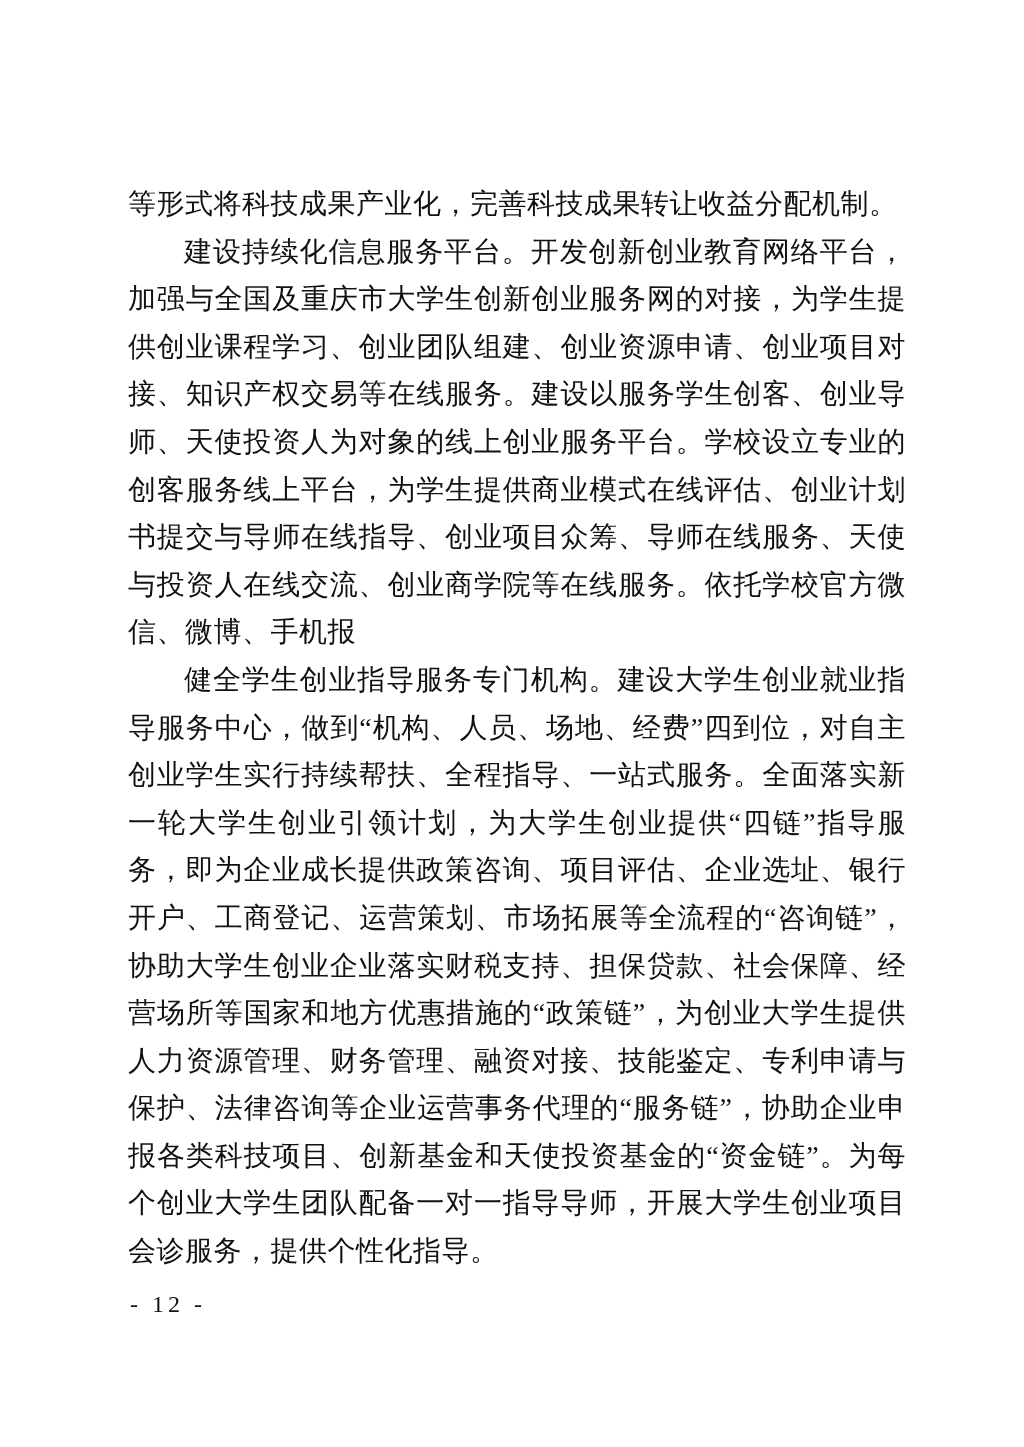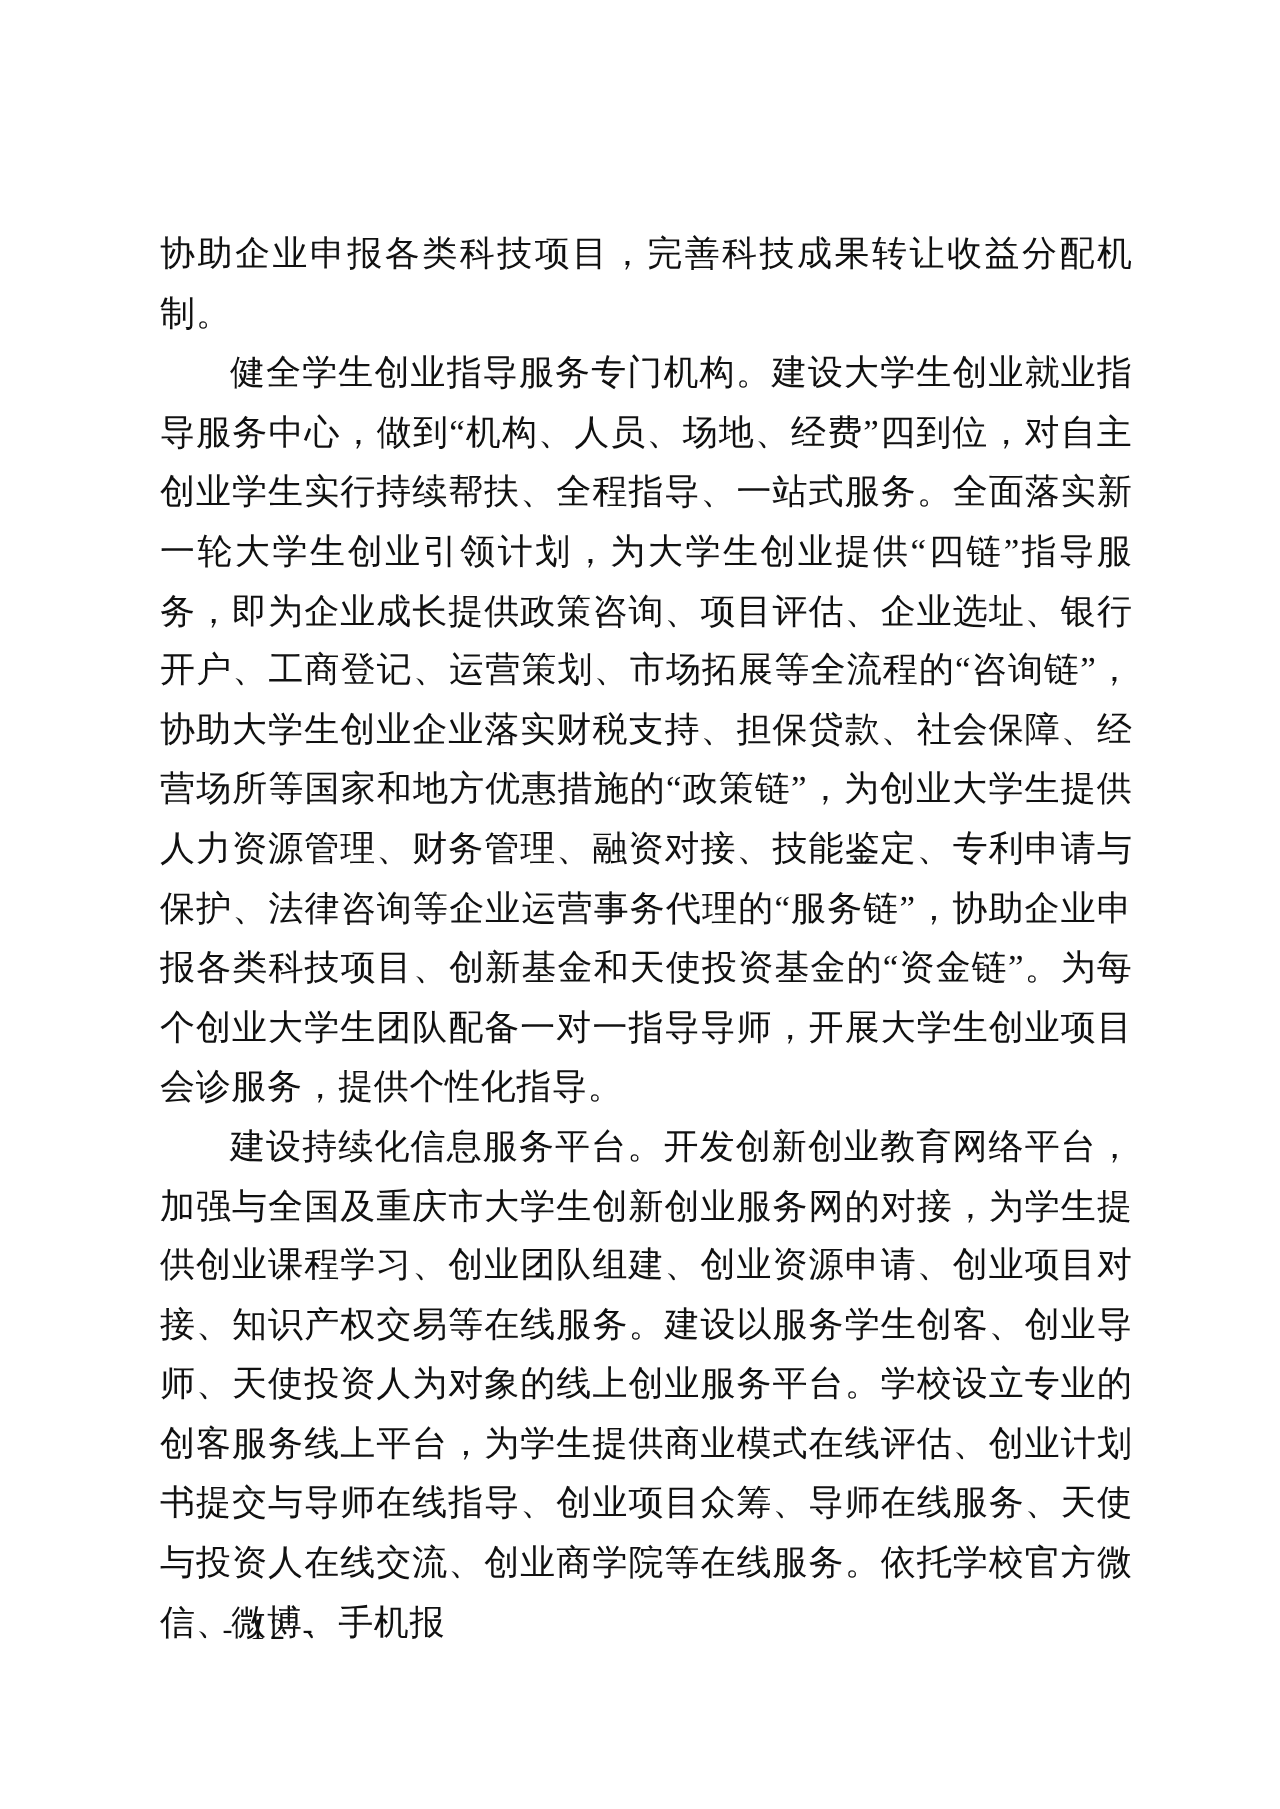--- a/index.html
+++ b/index.html
@@ -55,26 +55,25 @@
   }
   .page-number {
     position: absolute;
     left: 130px;
     top: 1288px;
     font-size: 24px;
     line-height: 32px;
     letter-spacing: 4px;
     font-family: "Liberation Serif", serif;
     color: #111111;
-    margin-left: 48px;
   }
 </style>
 </head>
 <body>
 
 <div class="page">
   <div class="content">
-    <p class="continuation-line">协助企业申报各类科技项目，完善科技成果转让收益分配机制。</p>
+    <p class="continuation-line">等形式将科技成果产业化，完善科技成果转让收益分配机制。</p>
+    <p class="body-paragraph">建设持续化信息服务平台。开发创新创业教育网络平台，加强与全国及重庆市大学生创新创业服务网的对接，为学生提供创业课程学习、创业团队组建、创业资源申请、创业项目对接、知识产权交易等在线服务。建设以服务学生创客、创业导师、天使投资人为对象的线上创业服务平台。学校设立专业的创客服务线上平台，为学生提供商业模式在线评估、创业计划书提交与导师在线指导、创业项目众筹、导师在线服务、天使与投资人在线交流、创业商学院等在线服务。依托学校官方微信、微博、手机报</p>
     <p class="body-paragraph">健全学生创业指导服务专门机构。建设大学生创业就业指导服务中心，做到“机构、人员、场地、经费”四到位，对自主创业学生实行持续帮扶、全程指导、一站式服务。全面落实新一轮大学生创业引领计划，为大学生创业提供“四链”指导服务，即为企业成长提供政策咨询、项目评估、企业选址、银行开户、工商登记、运营策划、市场拓展等全流程的“咨询链”，协助大学生创业企业落实财税支持、担保贷款、社会保障、经营场所等国家和地方优惠措施的“政策链”，为创业大学生提供人力资源管理、财务管理、融资对接、技能鉴定、专利申请与保护、法律咨询等企业运营事务代理的“服务链”，协助企业申报各类科技项目、创新基金和天使投资基金的“资金链”。为每个创业大学生团队配备一对一指导导师，开展大学生创业项目会诊服务，提供个性化指导。</p>
-    <p class="body-paragraph">建设持续化信息服务平台。开发创新创业教育网络平台，加强与全国及重庆市大学生创新创业服务网的对接，为学生提供创业课程学习、创业团队组建、创业资源申请、创业项目对接、知识产权交易等在线服务。建设以服务学生创客、创业导师、天使投资人为对象的线上创业服务平台。学校设立专业的创客服务线上平台，为学生提供商业模式在线评估、创业计划书提交与导师在线指导、创业项目众筹、导师在线服务、天使与投资人在线交流、创业商学院等在线服务。依托学校官方微信、微博、手机报</p>
   </div>
   <div class="page-number">- 12 -</div>
 </div>
 
 </body></html>

